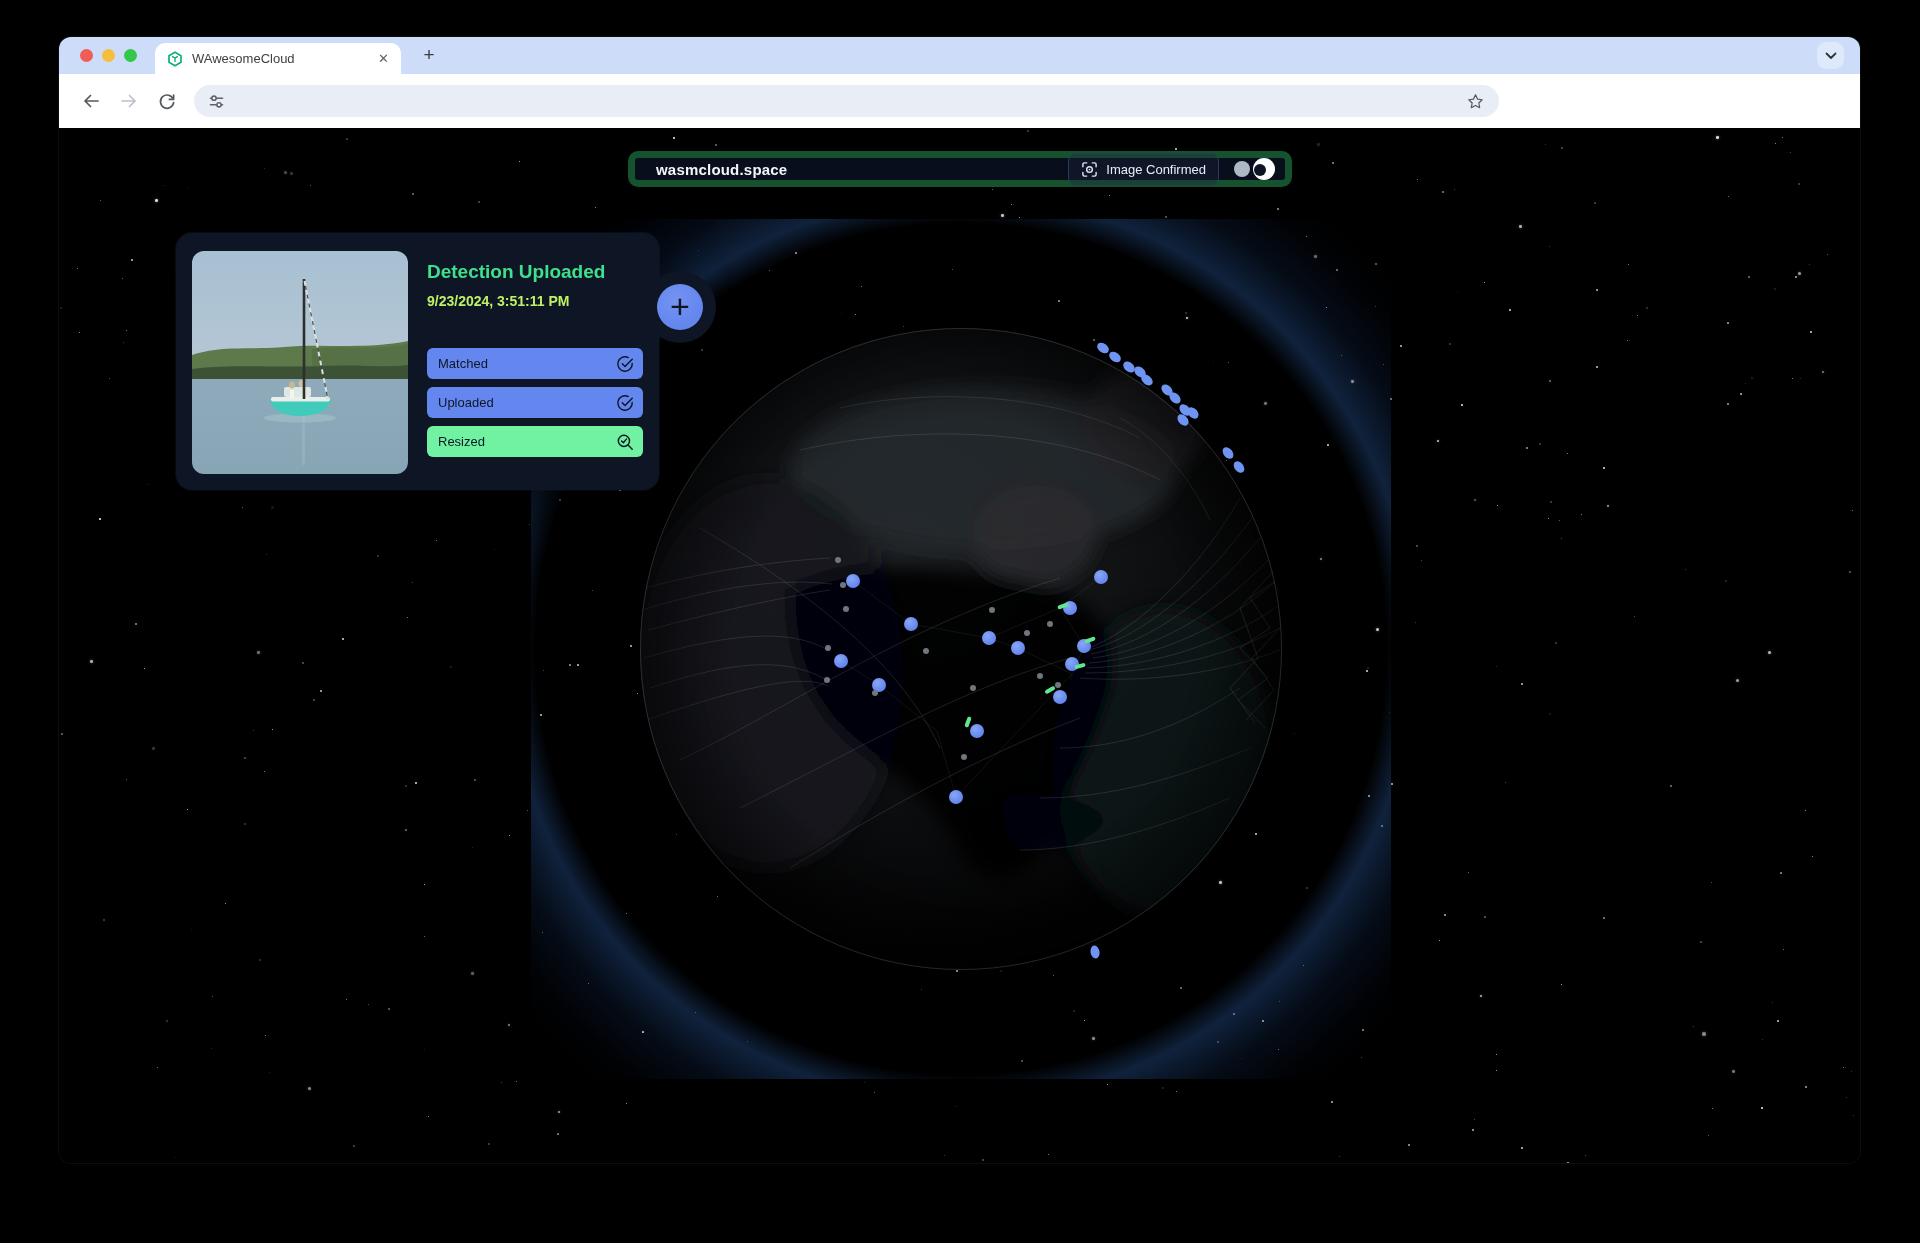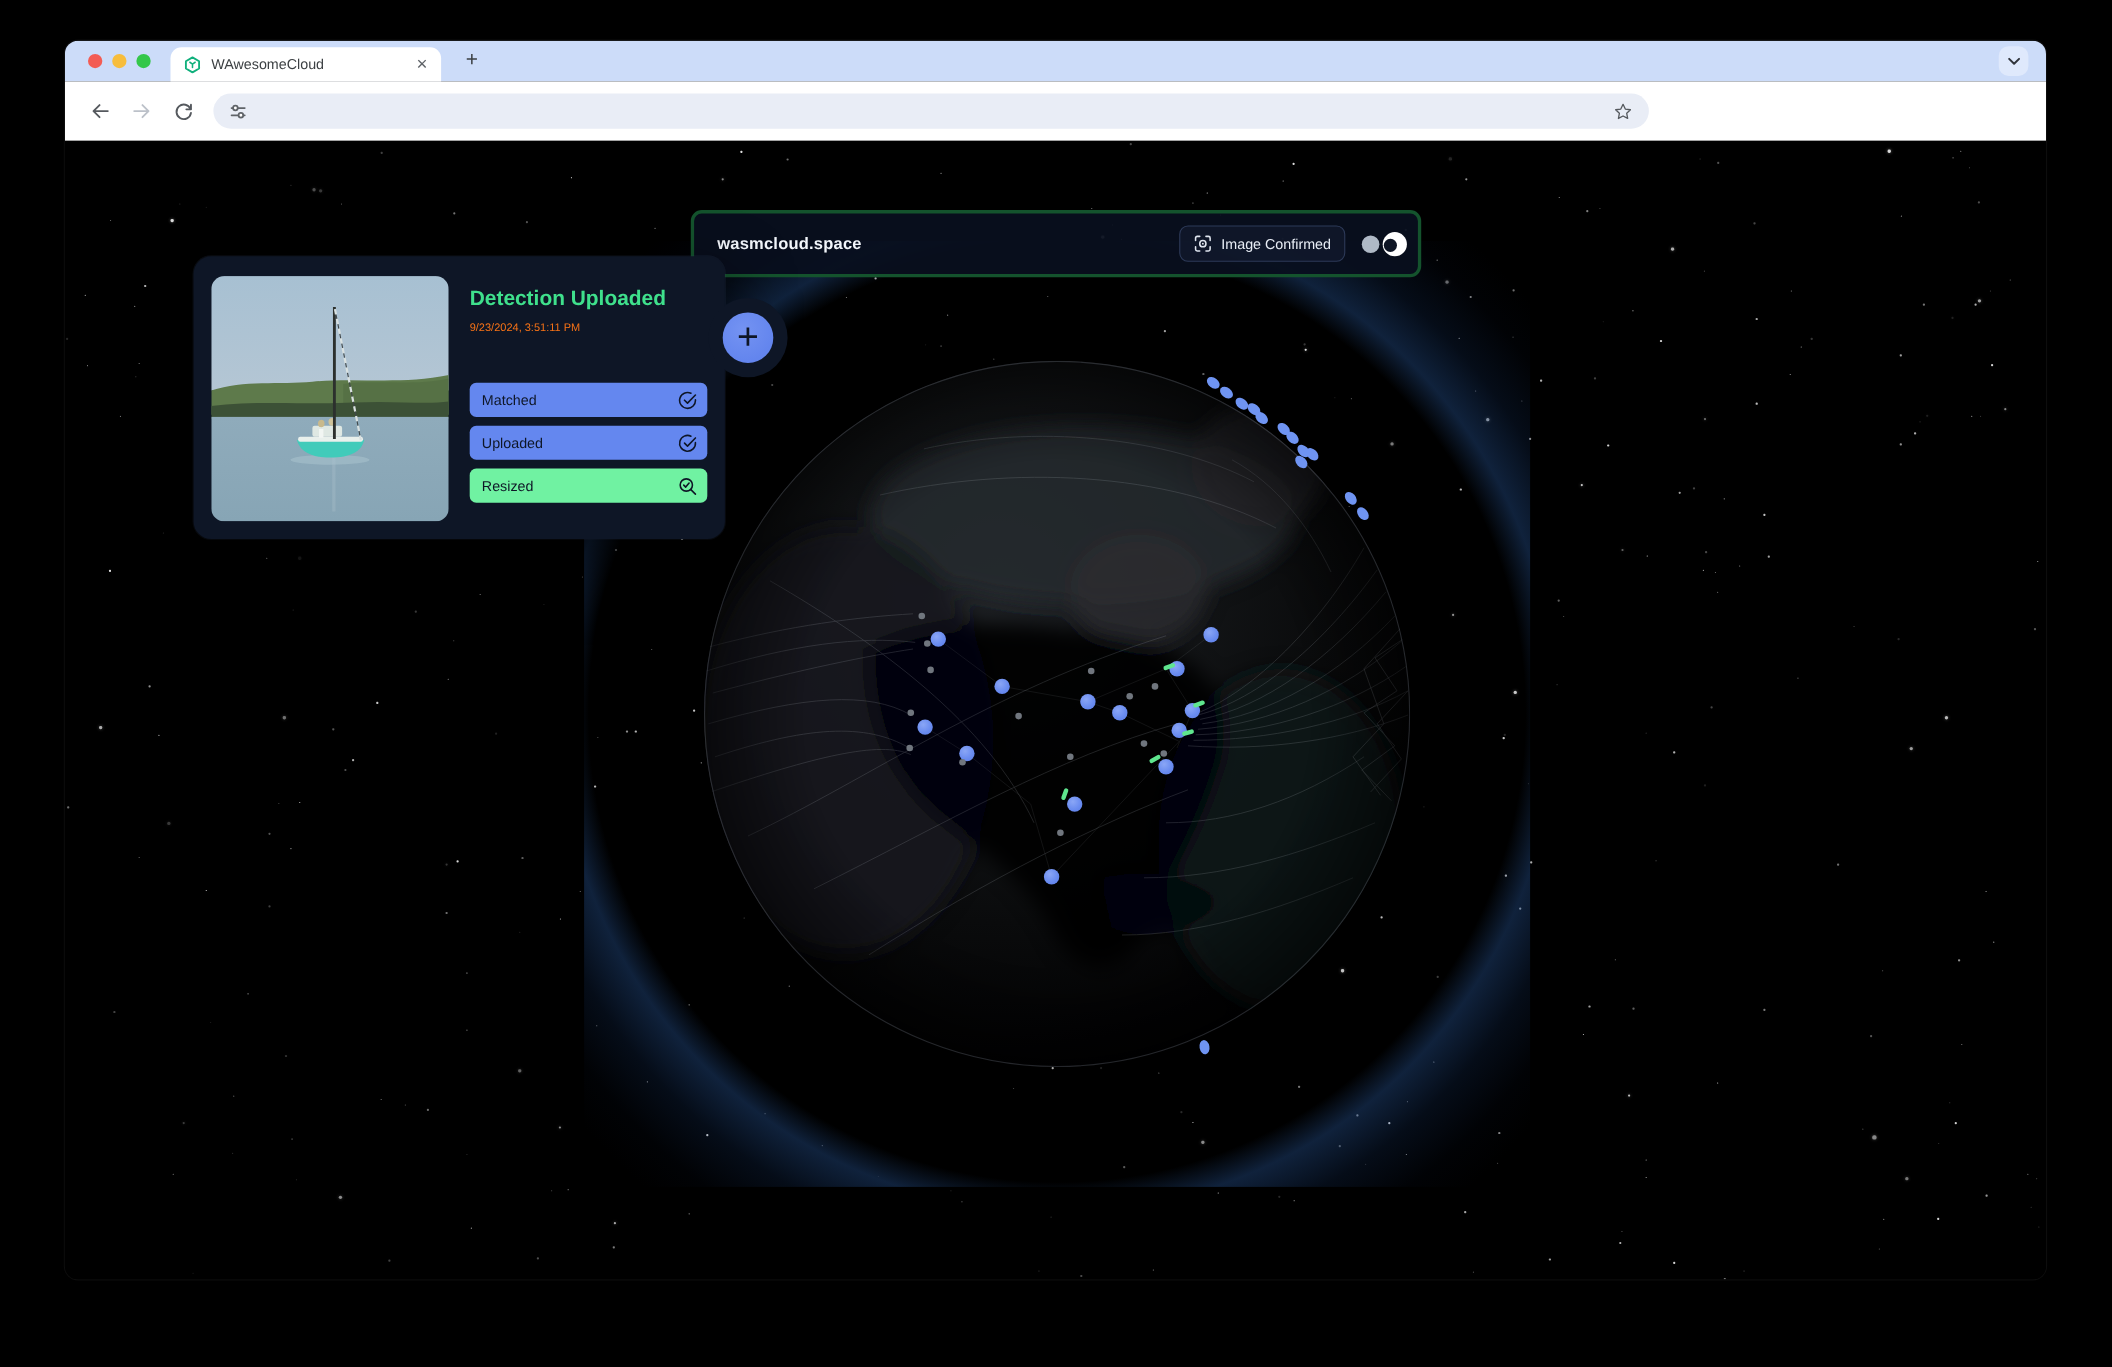--- a/index.html
+++ b/index.html
@@ -53,23 +53,23 @@
   .globe-svg{position:absolute;left:581px;top:200px;width:642px;height:642px;}
   .markers-layer{position:absolute;left:0;top:0;width:1801px;height:1035px;pointer-events:none;}
   .marker{position:absolute;transform:translate(-50%,-50%);}
   .marker-blue{width:14px;height:14px;border-radius:50%;
     background:radial-gradient(circle at 38% 34%,#8aa6f6 0%,#6a8cf0 55%,#5a7ce6 100%);}
   .marker-rim{width:13px;height:9px;border-radius:50%;background:#6f94f2;}
   .marker-green{width:11px;height:4px;border-radius:2px;background:#5fe68e;}
   .marker-gray{width:6px;height:6px;border-radius:50%;background:#70767e;}
   
   .header-bar{
-    position:absolute;left:569px;top:23px;width:664px;height:61px;box-sizing:border-box;
-    background:rgba(9,15,30,.94);border:3px solid #14532d;border-radius:10px;
-    display:flex;align-items:center;padding:0 10px 0 21px;margin-top:40px;
+    position:absolute;left:569px;top:23px;width:664px;height:36px;box-sizing:border-box;
+    background:rgba(9,15,30,.94);border:7px solid #14532d;border-radius:10px;
+    display:flex;align-items:center;padding:0 10px 0 21px;
   }
   .brand{font-size:15px;font-weight:700;color:#f2f6fb;letter-spacing:.2px;}
   .header-right{margin-left:auto;display:flex;align-items:center;gap:12px;}
   .id-btn{
     display:flex;align-items:center;gap:8px;padding:7px 12px;border:1px solid #2d3a58;border-radius:8px;
     background:rgba(28,38,64,.35);color:#e8edf5;font-size:13px;line-height:1;cursor:default;
   }
   .theme-toggle{position:relative;width:44px;height:24px;}
   .toggle-sun{position:absolute;left:3px;top:4px;width:16px;height:16px;border-radius:50%;background:#cdd7e4;opacity:.85;}
   .toggle-moon{position:absolute;right:0;top:1px;width:22px;height:22px;border-radius:50%;background:#fff;}
@@ -81,21 +81,21 @@
   }
   .plus-bump{position:absolute;left:468px;top:38px;width:72px;height:72px;border-radius:50%;background:#0e1626;}
   .plus-btn{
     position:absolute;left:481px;top:51px;width:46px;height:46px;border-radius:50%;
     background:radial-gradient(circle at 40% 35%,#7493f2 0%,#6385ee 70%);
     display:grid;place-items:center;color:#0e1626;cursor:default;
   }
   .plus-btn span{font-size:34px;font-weight:500;line-height:0;margin-top:-3px;}
   .boat-img{position:absolute;left:16px;top:18px;width:216px;height:223px;border-radius:12px;overflow:hidden;}
   .card-title{position:absolute;left:251px;top:28px;font-size:19px;font-weight:700;color:#3fe08c;}
-  .card-time{position:absolute;left:251px;top:60px;font-size:10px;color:#f97316;}
+  .card-time{position:absolute;left:251px;top:60px;font-size:14px;color:#bef264;font-weight:bold;}
   .badges{position:absolute;left:251px;top:115px;width:216px;display:flex;flex-direction:column;gap:8px;}
   .status-badge{
     height:31px;border-radius:6px;display:flex;align-items:center;justify-content:space-between;
     padding:0 9px 0 11px;box-sizing:border-box;cursor:default;
   }
   .status-badge .lbl{font-size:13px;font-weight:500;color:#0e1626;}
   svg{display:block;}
 </style>
 </head>
 <body>

